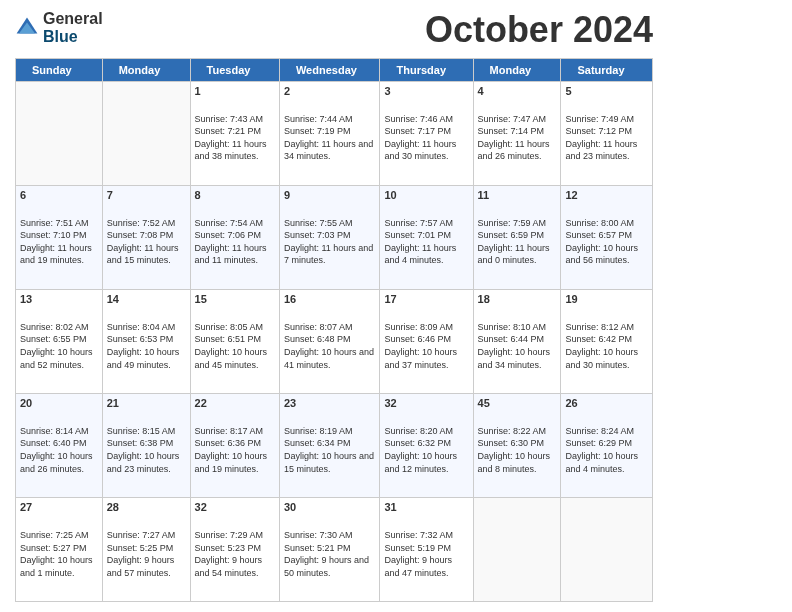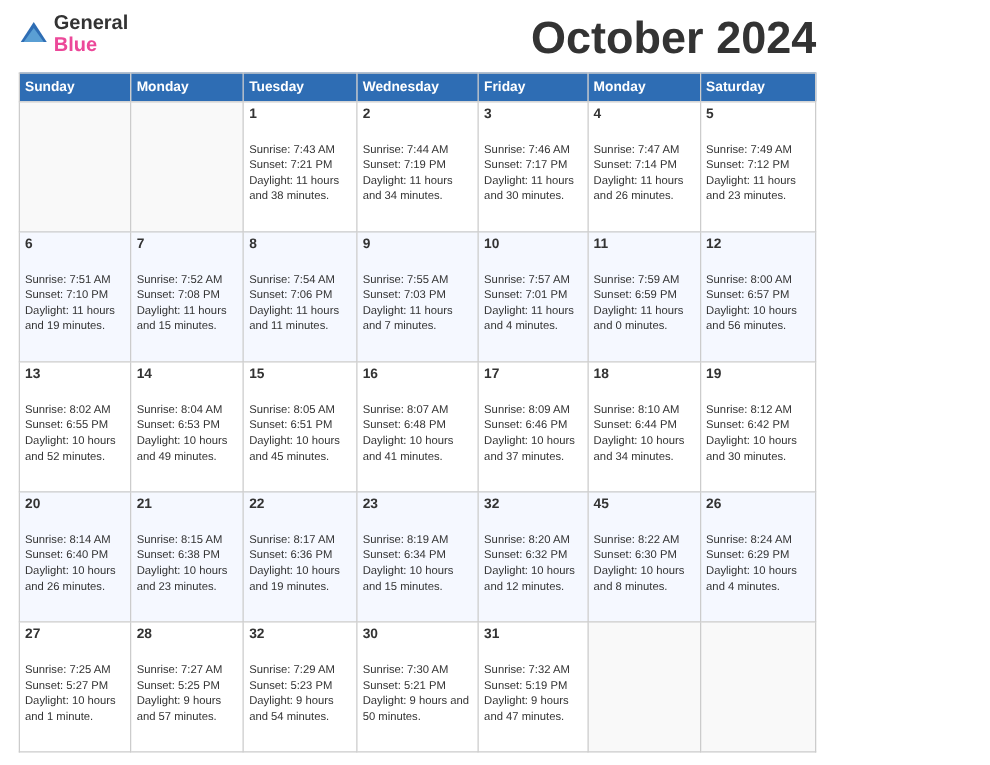--- a/index.html
+++ b/index.html
@@ -29,21 +29,21 @@
       gap: 4px;
     }
     .logo-text-general {
       font-size: 16px;
       font-weight: bold;
       color: #333;
     }
     .logo-text-blue {
       font-size: 16px;
       font-weight: bold;
-      color: #ec4899;
+      color: #0c4a6e;
     }
     .logo-icon {
       width: 24px;
       height: 24px;
     }
     .title-section {
       text-align: center;
     }
     .month-title {
       font-size: 36px;
@@ -58,21 +58,21 @@
     .calendar-table {
       width: 100%;
       border-collapse: collapse;
       flex: 1;
     }
     .calendar-table th {
       background-color: #2e6db4;
       color: white;
       font-size: 11px;
       font-weight: bold;
-      padding: 5px 4px;
+      padding: 5px 16px;
       text-align: left;
       border: 1px solid #ccc;
     }
     .calendar-table td {
       border: 1px solid #ccc;
       vertical-align: top;
       padding: 3px 4px;
       font-size: 9px;
       color: #333;
       width: 113px;
@@ -117,21 +117,21 @@
     </div>
   </div>
 
   <table class="calendar-table">
     <thead>
       <tr>
         <th>Sunday</th>
         <th>Monday</th>
         <th>Tuesday</th>
         <th>Wednesday</th>
-        <th>Friday</th>
+        <th>Thursday</th>
         <th>Monday</th>
         <th>Saturday</th>
       </tr>
     </thead>
     <tbody id="calendar-body">
     <tr>
           <td class="empty"></td>
           <td class="empty"></td>
           <td>
             <span class="day-number">1</span>

